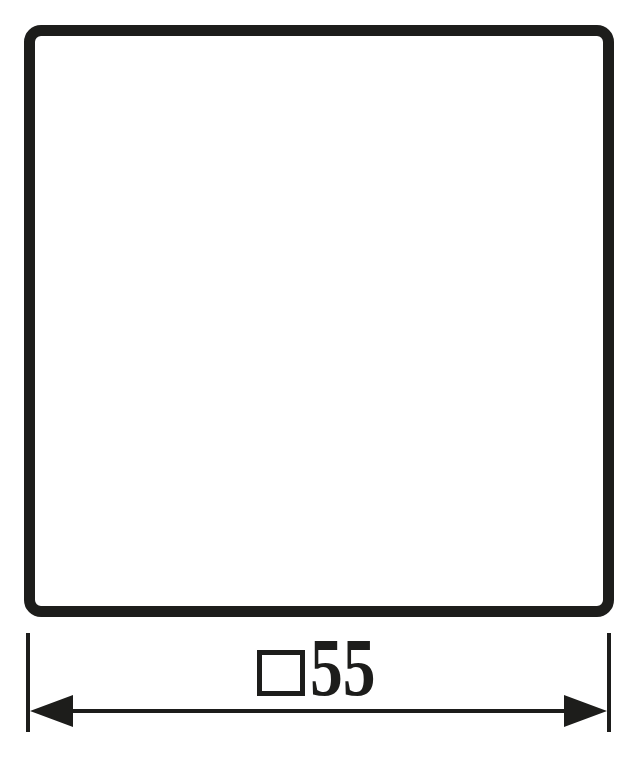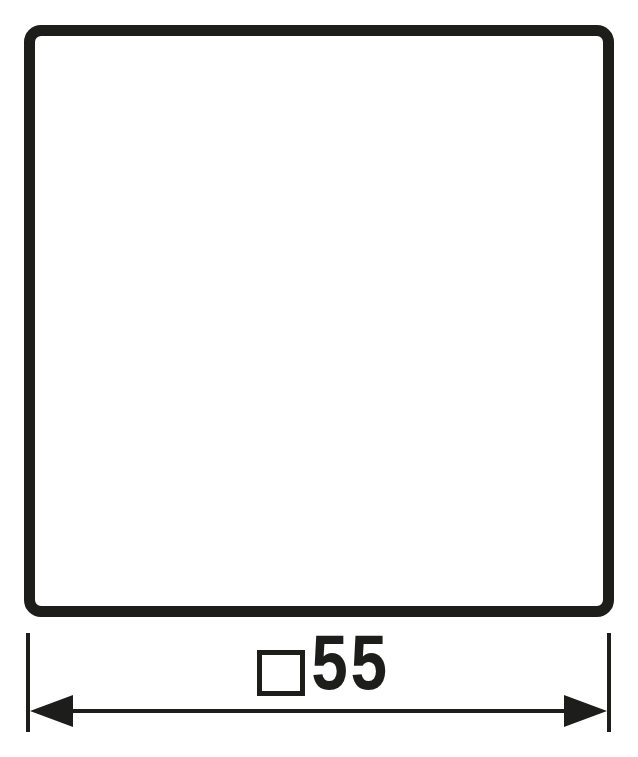--- a/index.html
+++ b/index.html
@@ -5,21 +5,21 @@
   :root{
     --ink:#1d1d1b;
     --bg:#ffffff;
   }
   html,body{margin:0;padding:0;background:var(--bg);}
   .canvas{
     position:relative;
     width:638px;height:756px;
     background:var(--bg);
     overflow:hidden;
-    font-family:Liberation Mono, monospace;
+    font-family:Liberation Serif, serif;
   }
   
   .plate{
     position:absolute;
     left:24px;top:25px;
     width:590px;height:592px;
     box-sizing:border-box;
     border:11px solid var(--ink);
     border-radius:17px;
     background:var(--bg);

